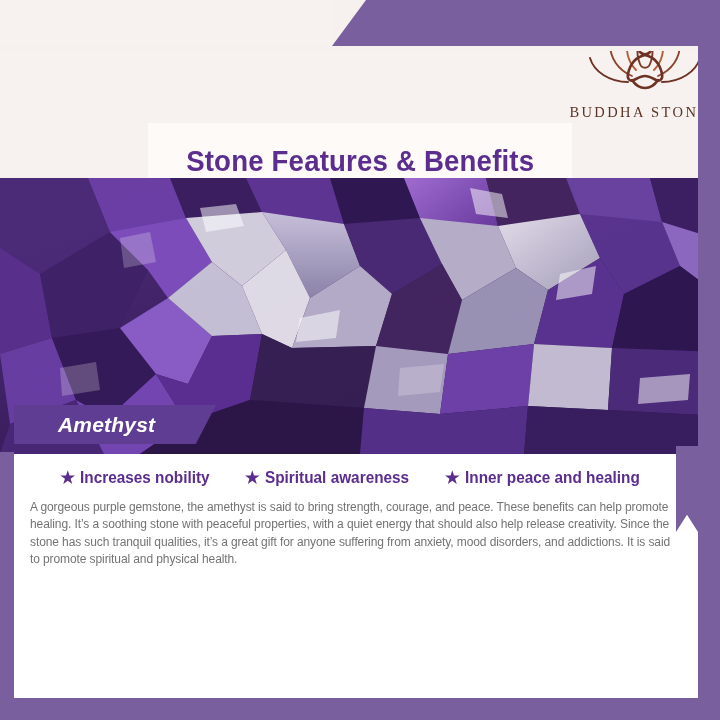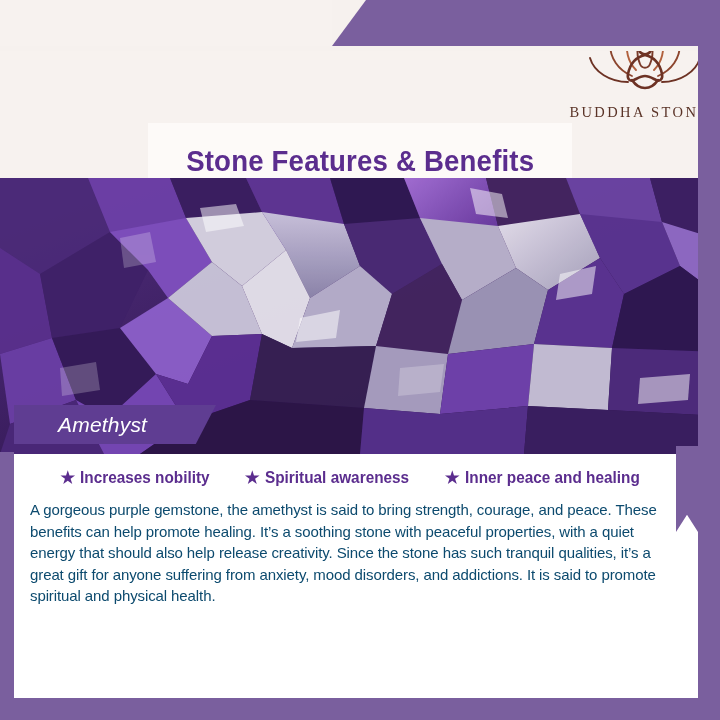--- a/index.html
+++ b/index.html
@@ -152,21 +152,21 @@
     background: #5f3d92;
     z-index: 4;
     clip-path: polygon(0 0, 100% 0, 90% 100%, 0 100%);
     display: flex;
     align-items: center;
   }
   .name-text {
     margin-left: 44px;
     color: #ffffff;
     font-size: 21px;
-    font-weight: normal;
+    font-weight: bold;
     font-style: italic;
     letter-spacing: 0.2px;
   }
 
   
   .content {
     position: absolute;
     left: 14px;
     top: 454px;
     width: 684px;
@@ -195,23 +195,23 @@
   .benefit .btext {
     font-family: "Liberation Sans Narrow", "Liberation Sans", sans-serif;
     font-size: 16.5px;
     font-weight: bold;
     color: #5b2d8e;
     transform: scaleX(0.93);
     transform-origin: left center;
   }
   .body-copy {
     margin: 12px 16px 0 16px;
-    font-size: 15px;
+    font-size: 12px;
     line-height: 1.44;
-    color: #0c4a6e;
+    color: #737373;
     font-weight: 500;
     letter-spacing: -0.1px;
   }
 
   
   .ribbon {
     position: absolute;
     right: 22px;
     top: 446px;
     width: 22px;

